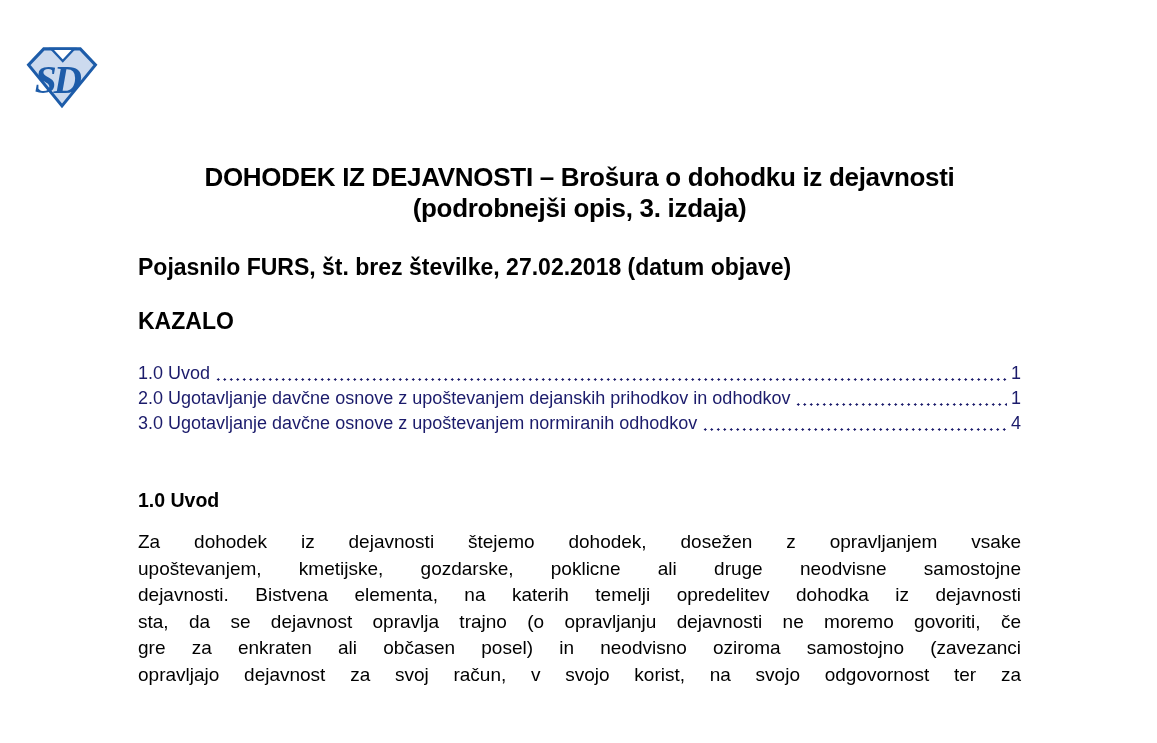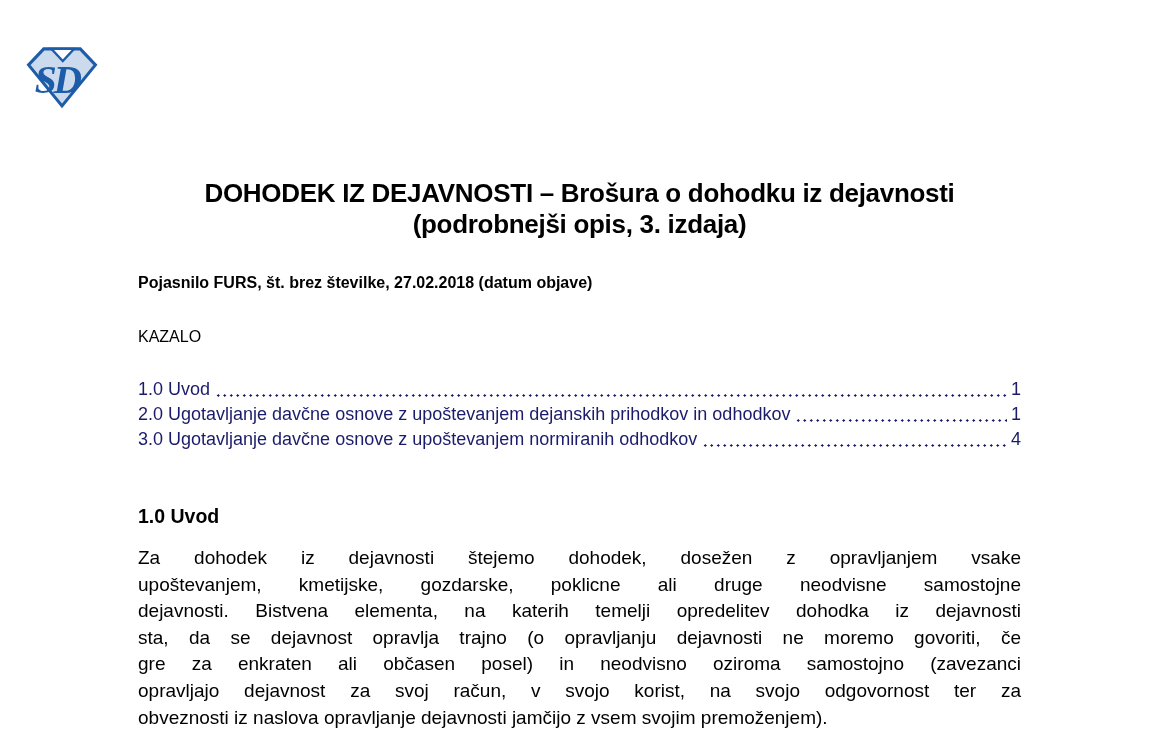--- a/index.html
+++ b/index.html
@@ -9,35 +9,35 @@
     color:#000;
   }
   .page {
     position:relative; width:1157px; height:743px;
     background:#ffffff; overflow:hidden;
   }
   .logo {
     position:absolute; left:24px; top:45px; width:76px; height:64px;
   }
   .content {
-    position:absolute; left:138px; top:16px; width:883px;
+    position:absolute; left:138px; top:0; width:883px;
   }
   .title {
     margin:162px 0 0 0;
     font-size:26px; line-height:31px; font-weight:bold;
     text-align:center; letter-spacing:-0.3px;
   }
   .red { color:#000000; }
   .meta {
     margin:31px 0 11px 0;
-    font-size:16px; font-weight:bold; line-height:24px;
+    font-size:23px; font-weight:bold; line-height:24px;
   }
   .kazalo {
     margin:30px 0 0 0;
-    font-size:16px; font-weight:normal; line-height:24px;
+    font-size:23px; font-weight:bold; line-height:24px;
   }
   .toc {
     margin-top:28px;
     color:#1b1b6b;
     font-size:18px; line-height:25px;
   }
   .toc-row { display:flex; }
   .toc-label { white-space:nowrap; flex:0 1 auto; }
   .leader {
     flex:1 1 auto; min-width:10px;
@@ -104,17 +104,16 @@
 
     <h2 class="section-heading">1.0 Uvod</h2>
 
     <div class="para">
       <div class="pline">Za dohodek iz dejavnosti štejemo dohodek, dosežen z opravljanjem vsake</div>
       <div class="pline">upoštevanjem, kmetijske, gozdarske, poklicne ali druge neodvisne samostojne</div>
       <div class="pline">dejavnosti. Bistvena elementa, na katerih temelji opredelitev dohodka iz dejavnosti</div>
       <div class="pline">sta, da se dejavnost opravlja trajno (o opravljanju dejavnosti ne moremo govoriti, če</div>
       <div class="pline">gre za enkraten ali občasen posel) in neodvisno oziroma samostojno (zavezanci</div>
       <div class="pline">opravljajo dejavnost za svoj račun, v svojo korist, na svojo odgovornost ter za</div>
-      <div class="pline last">obveznosti iz naslova opravljanje dejavnosti jamčijo z vsem svojim premoženjem).</div>
     </div>
 
   </div>
 </div>
 
 </body></html>

